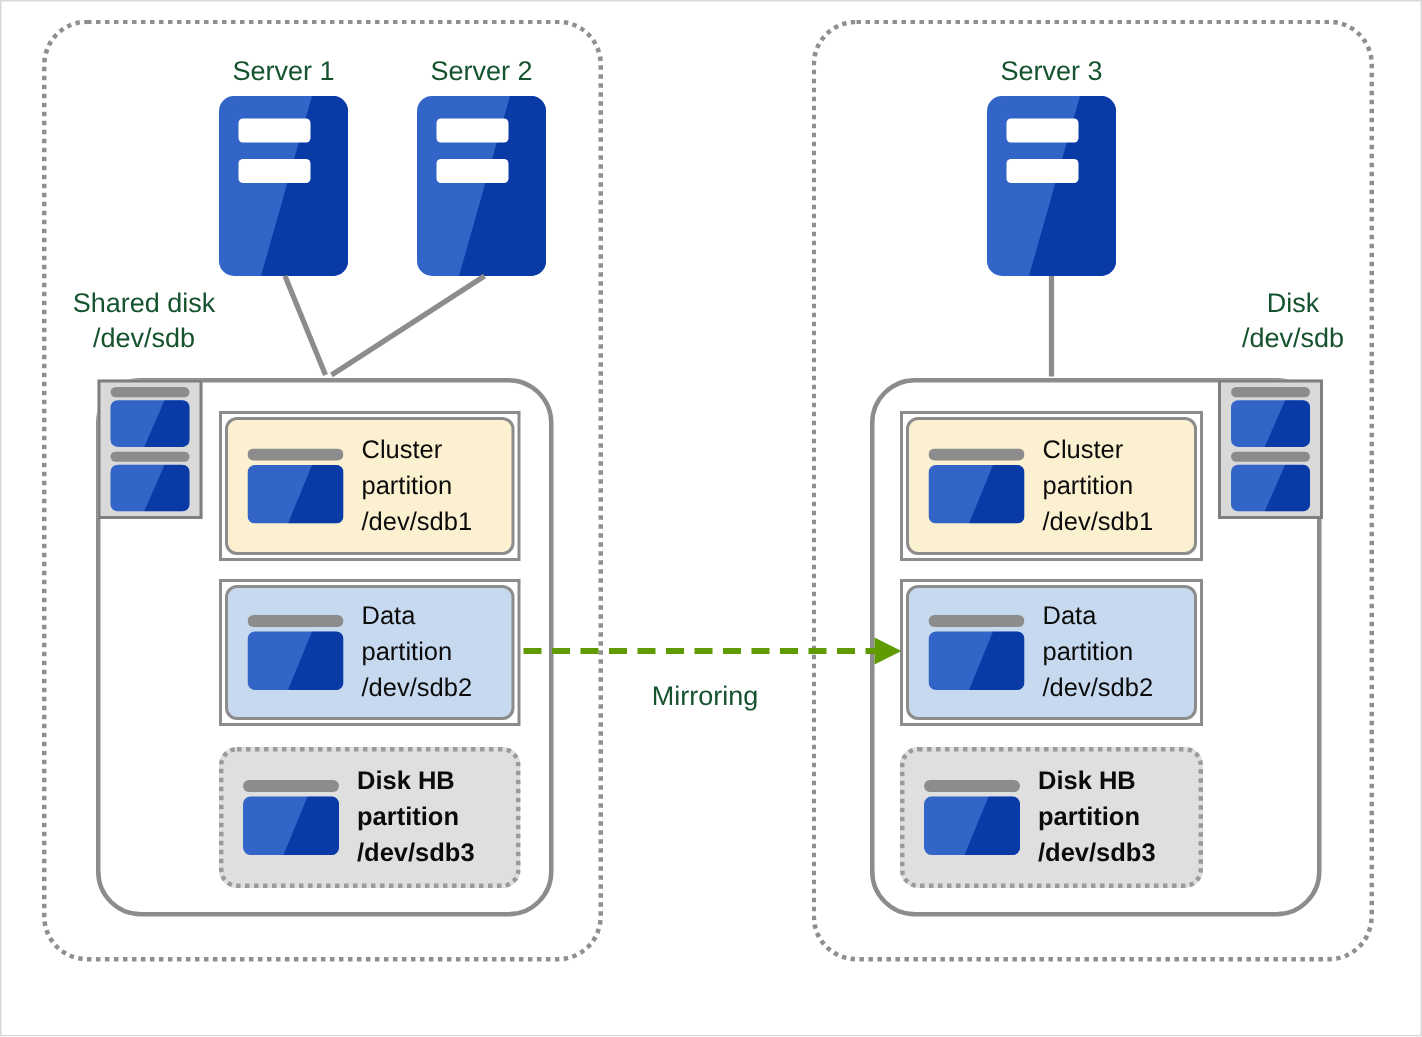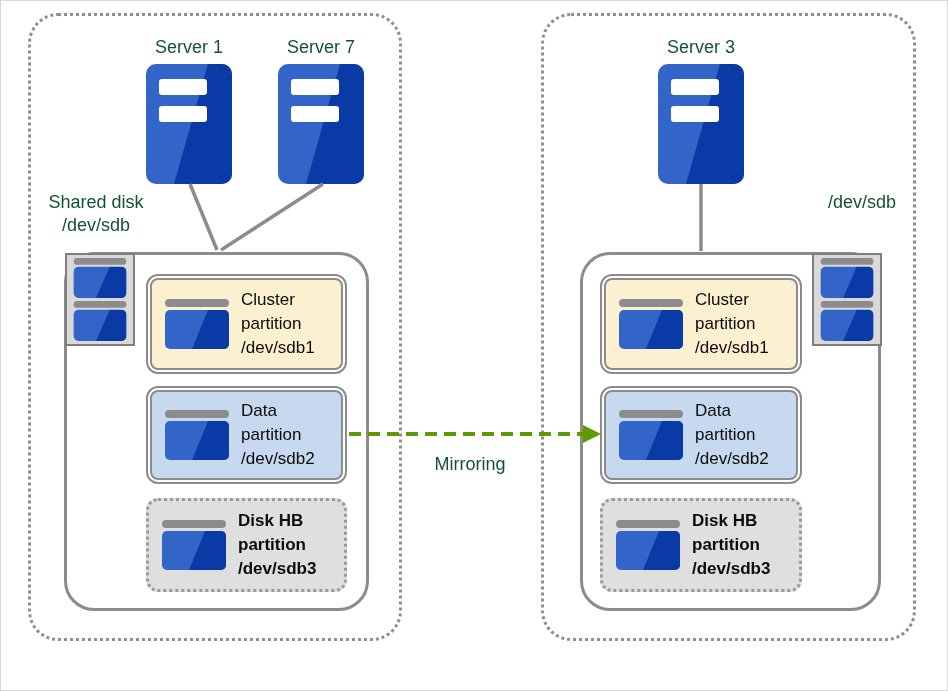--- a/index.html
+++ b/index.html
@@ -43,21 +43,21 @@
     align-items:center;
     justify-content:center;
     gap:3px;
     padding:3px 7px;
   }
   
   .part{
     position:absolute;
     box-sizing:border-box;
     border:2px solid var(--border_gray);
-    border-radius:12px;
+    border-radius:0;
     padding:2px;
     background:#ffffff;
     z-index:2;
   }
   .part-inner{
     box-sizing:border-box;
     width:100%;height:100%;
     border:2px solid var(--border_gray);
     border-radius:8px;
     display:flex;
@@ -100,21 +100,21 @@
   }
 </style>
 </head>
 <body>
 
 <div class="canvas">
 
   <div class="group-box" style="left:27px;top:12px;width:374px;height:628px"></div>
 
   <div class="lbl" style="left:143px;top:35px;width:90px">Server 1</div>
-  <div class="lbl" style="left:275px;top:35px;width:90px">Server 7</div>
+  <div class="lbl" style="left:275px;top:35px;width:90px">Server 2</div>
 
   <svg class="srv-icon" style="left:145px;top:63px" width="86" height="120" viewBox="0 0 86 120">
     <defs>
         <clipPath id="srvclip1">
           <rect x="0" y="0" width="86" height="120" rx="10"></rect>
         </clipPath>
       </defs>
     <rect x="0" y="0" width="86" height="120" rx="10" style="fill:var(--blue_light)"></rect>
     <polygon points="62,0 86,0 86,120 28,120" clip-path="url(#srvclip1)" style="fill:var(--blue_dark)"></polygon>
     <rect x="13" y="15" width="48" height="16" rx="3" fill="#ffffff"></rect>
@@ -233,20 +233,21 @@
           <rect x="0" y="0" width="86" height="120" rx="10"></rect>
         </clipPath>
       </defs>
     <rect x="0" y="0" width="86" height="120" rx="10" style="fill:var(--blue_light)"></rect>
     <polygon points="62,0 86,0 86,120 28,120" clip-path="url(#srvclip3)" style="fill:var(--blue_dark)"></polygon>
     <rect x="13" y="15" width="48" height="16" rx="3" fill="#ffffff"></rect>
     <rect x="13" y="42" width="48" height="16" rx="3" fill="#ffffff"></rect>
   </svg>
 
   <div class="lbl" style="left:801px;top:190px;width:120px">
+    <div>Disk</div>
     <div>/dev/sdb</div>
   </div>
 
   <div class="disk-container" style="left:579px;top:251px;width:301px;height:359px"></div>
 
   <div class="disk-box" style="left:811px;top:252px;width:70px;height:93px">
     <svg width="54" height="41" viewBox="0 0 54 41">
       <defs>
           <clipPath id="du2a">
             <rect x="0" y="9" width="54" height="32" rx="5"></rect>

